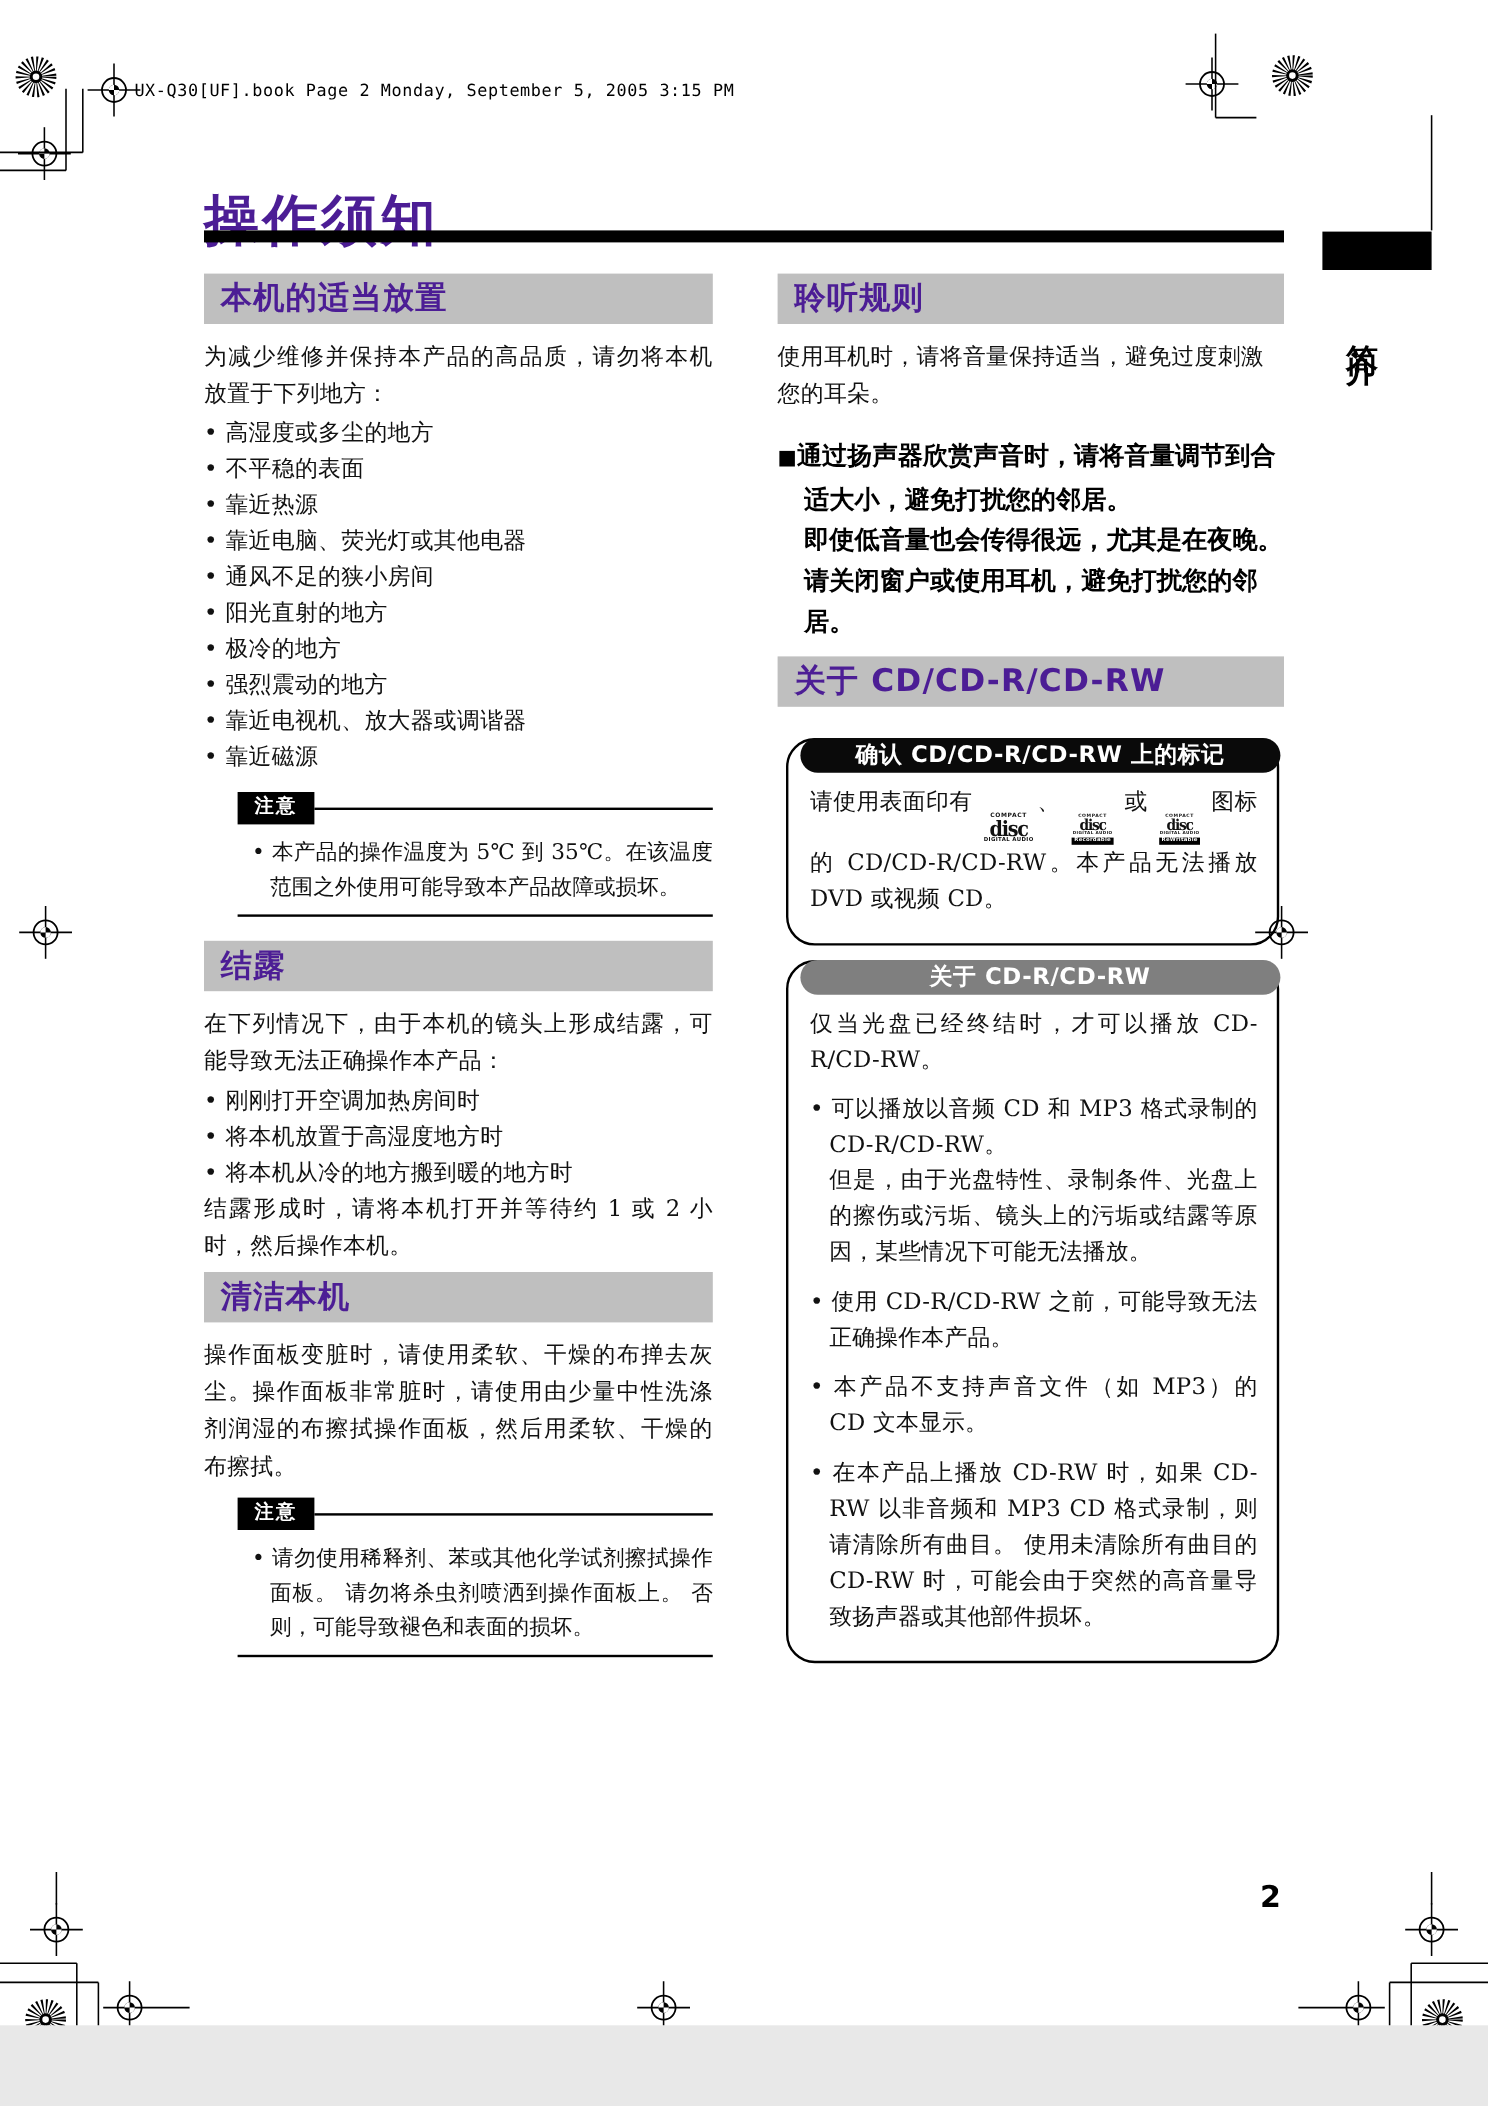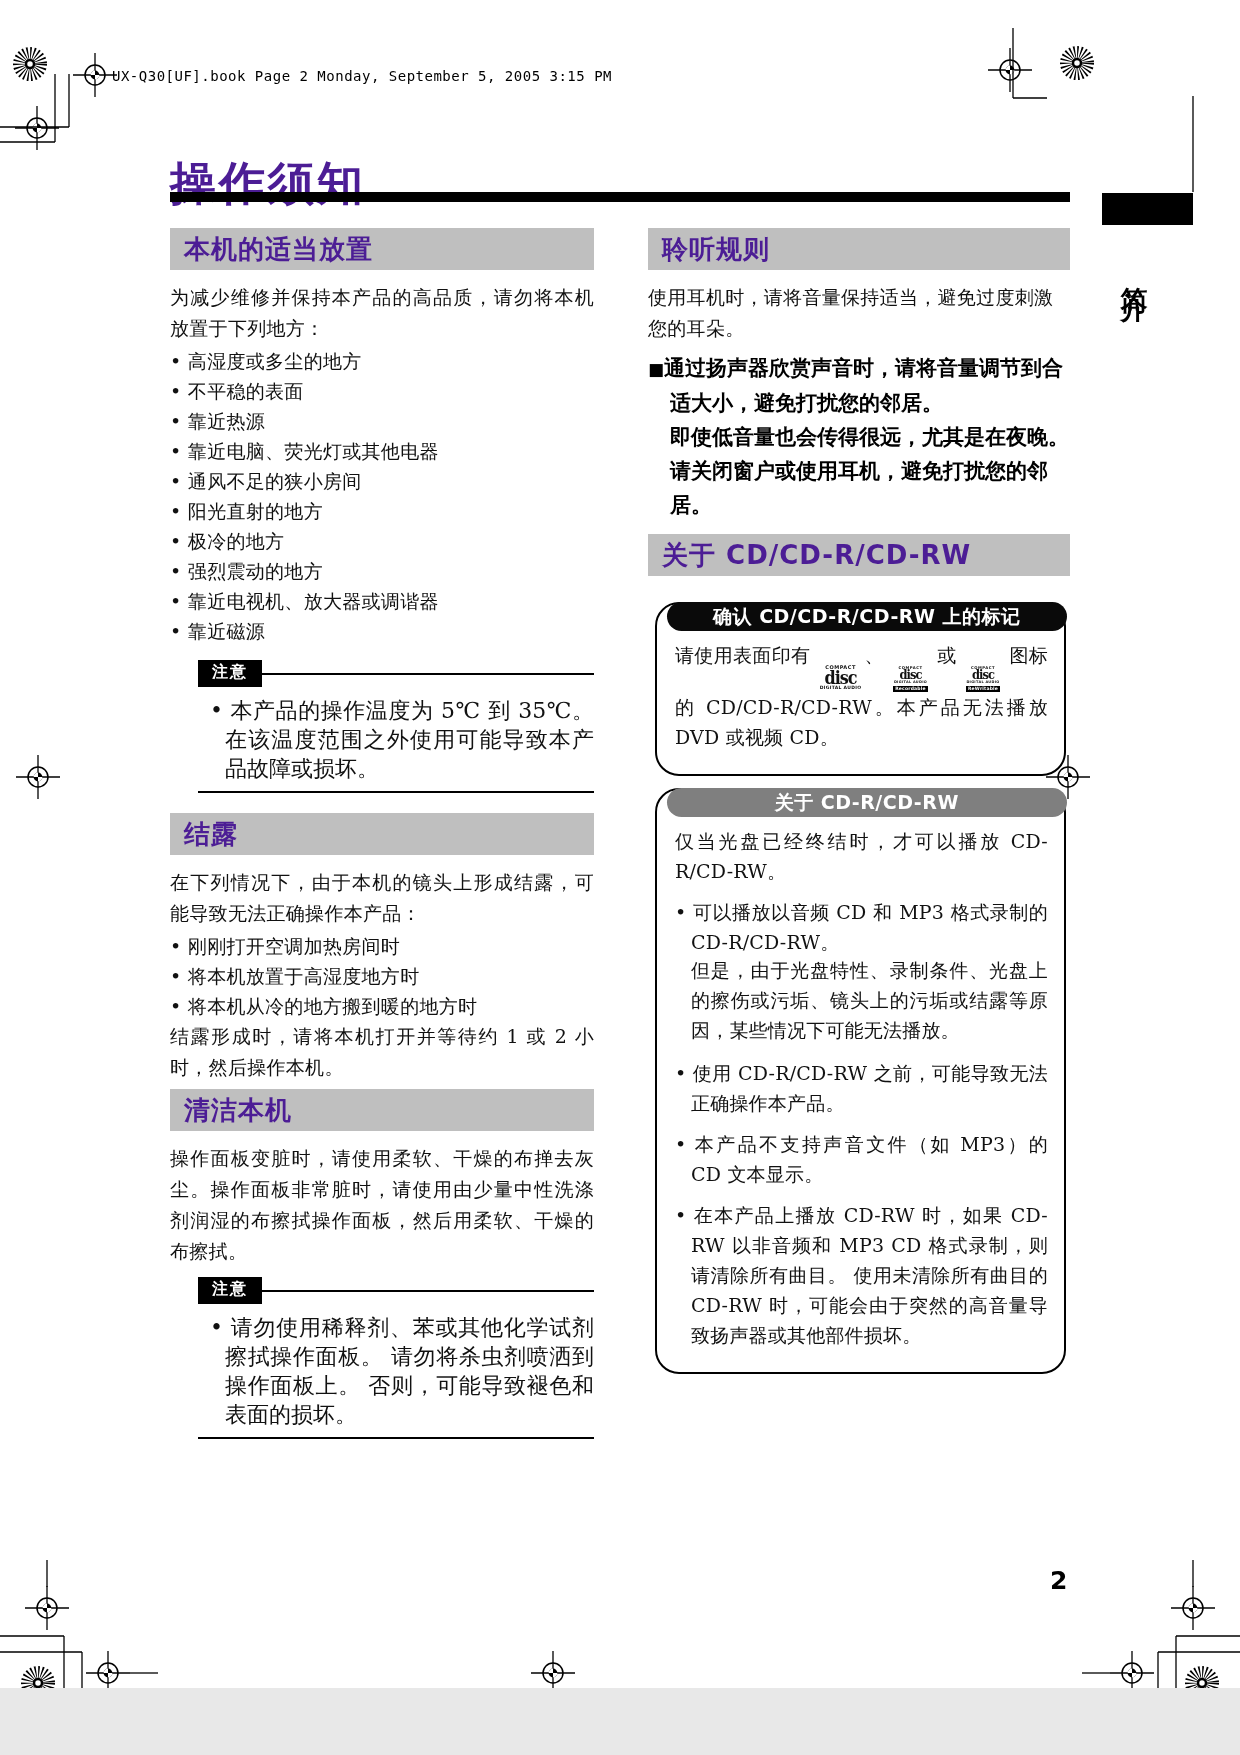--- a/index.html
+++ b/index.html
@@ -45,27 +45,27 @@
   ul.dots li::before { content:"• "; }
 
   .note { margin:14px 0 0 28px; border-bottom:2px solid #000; padding-bottom:8px; }
   .note-head { display:flex; align-items:center; }
   .note-label {
     background:#000; color:#fff; padding:2px 14px 4px;
     font-family:"DejaVu Sans","Liberation Sans",sans-serif;
     font-weight:bold; font-size:16px; letter-spacing:2px;
   }
   .note-head::after { content:""; flex:1; border-top:2px solid #000; }
-  .note-body { margin-top:9px; font-size:22px; line-height:29px; padding-left:12px; }
+  .note-body { margin-top:9px; font-size:18px; line-height:29px; padding-left:12px; }
   .note-body .nb-li { padding-left:15px; text-indent:-15px; text-align:justify; }
   .note-body .nb-li::before { content:"• "; }
 
   .listen-body { font-size:19px; line-height:31px; margin:12px 0 0 0; letter-spacing:.3px; }
   .listen-bold {
-    margin-top:7px; padding-left:22px;
+    margin-top:19px; padding-left:22px;
     font-family:"DejaVu Sans","Liberation Sans",sans-serif;
     font-weight:bold; font-size:21px; line-height:34px; color:#000;
   }
   .listen-bold .lead { text-indent:-22px; }
   .listen-bold .lead::before { content:"■"; font-size:17px; }
   .sec-bar.mt { margin-top:12px; }
 
   .rbox {
     position:relative; border:2.5px solid #000; border-radius:24px;
     margin:26px 4px 0 7px; padding:36px 16px 22px 18px;

